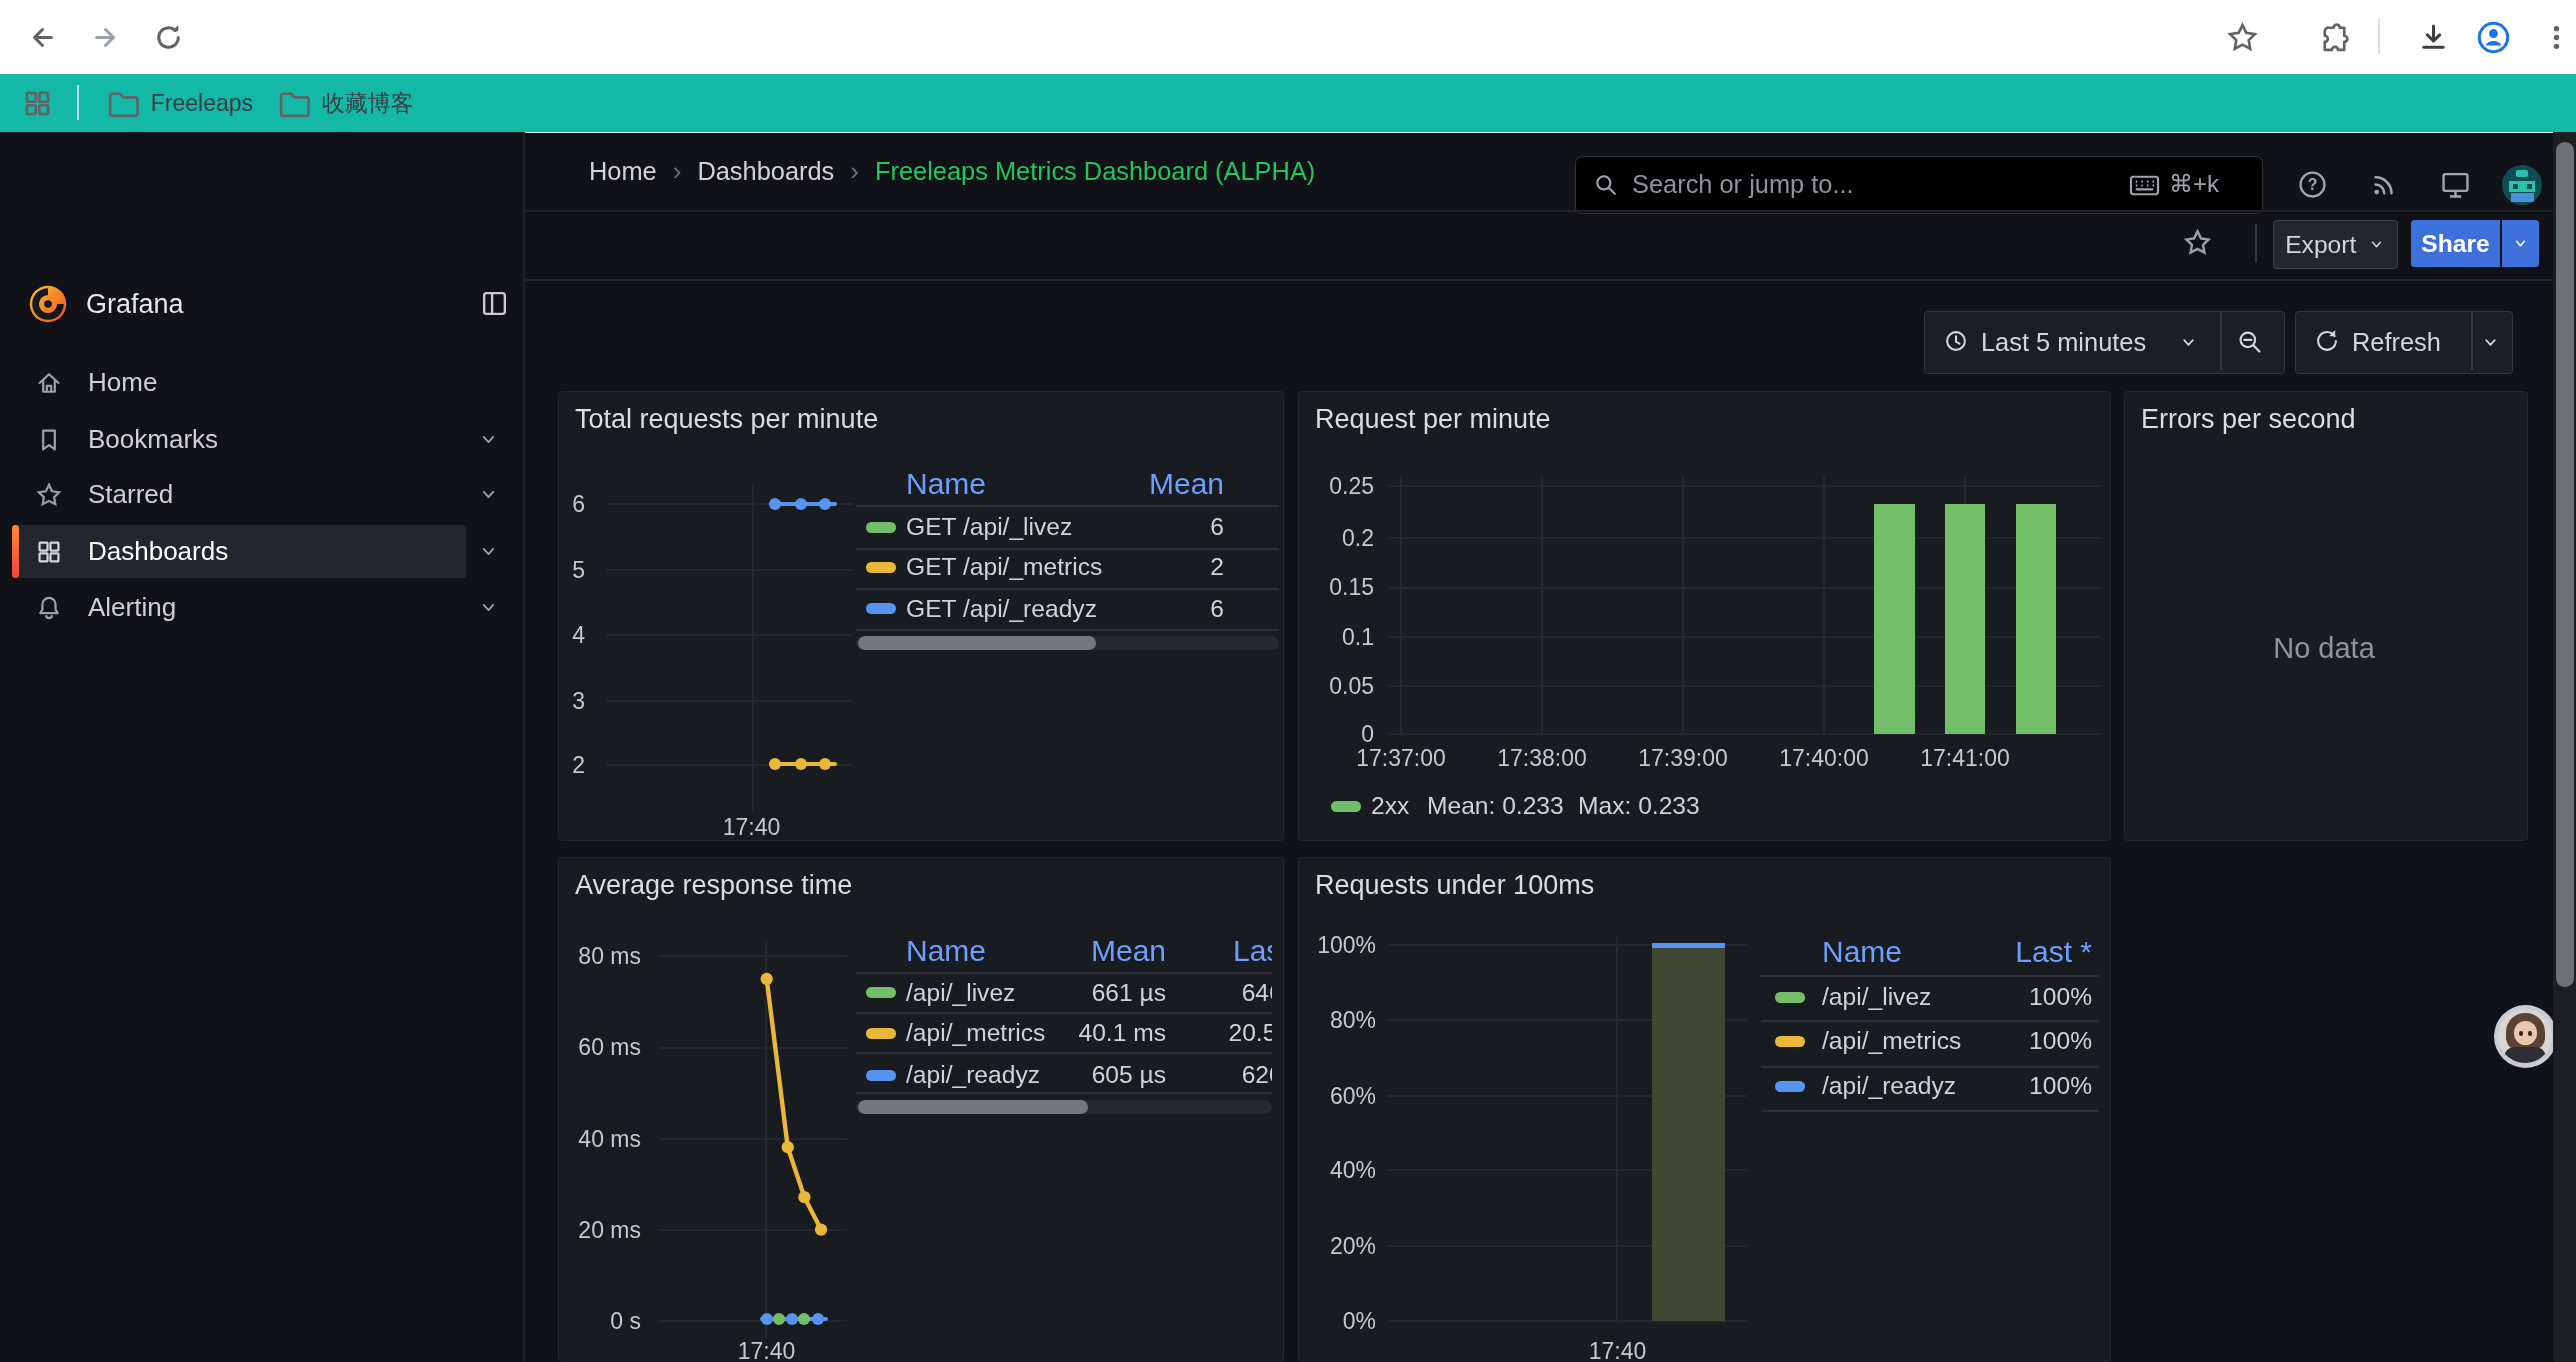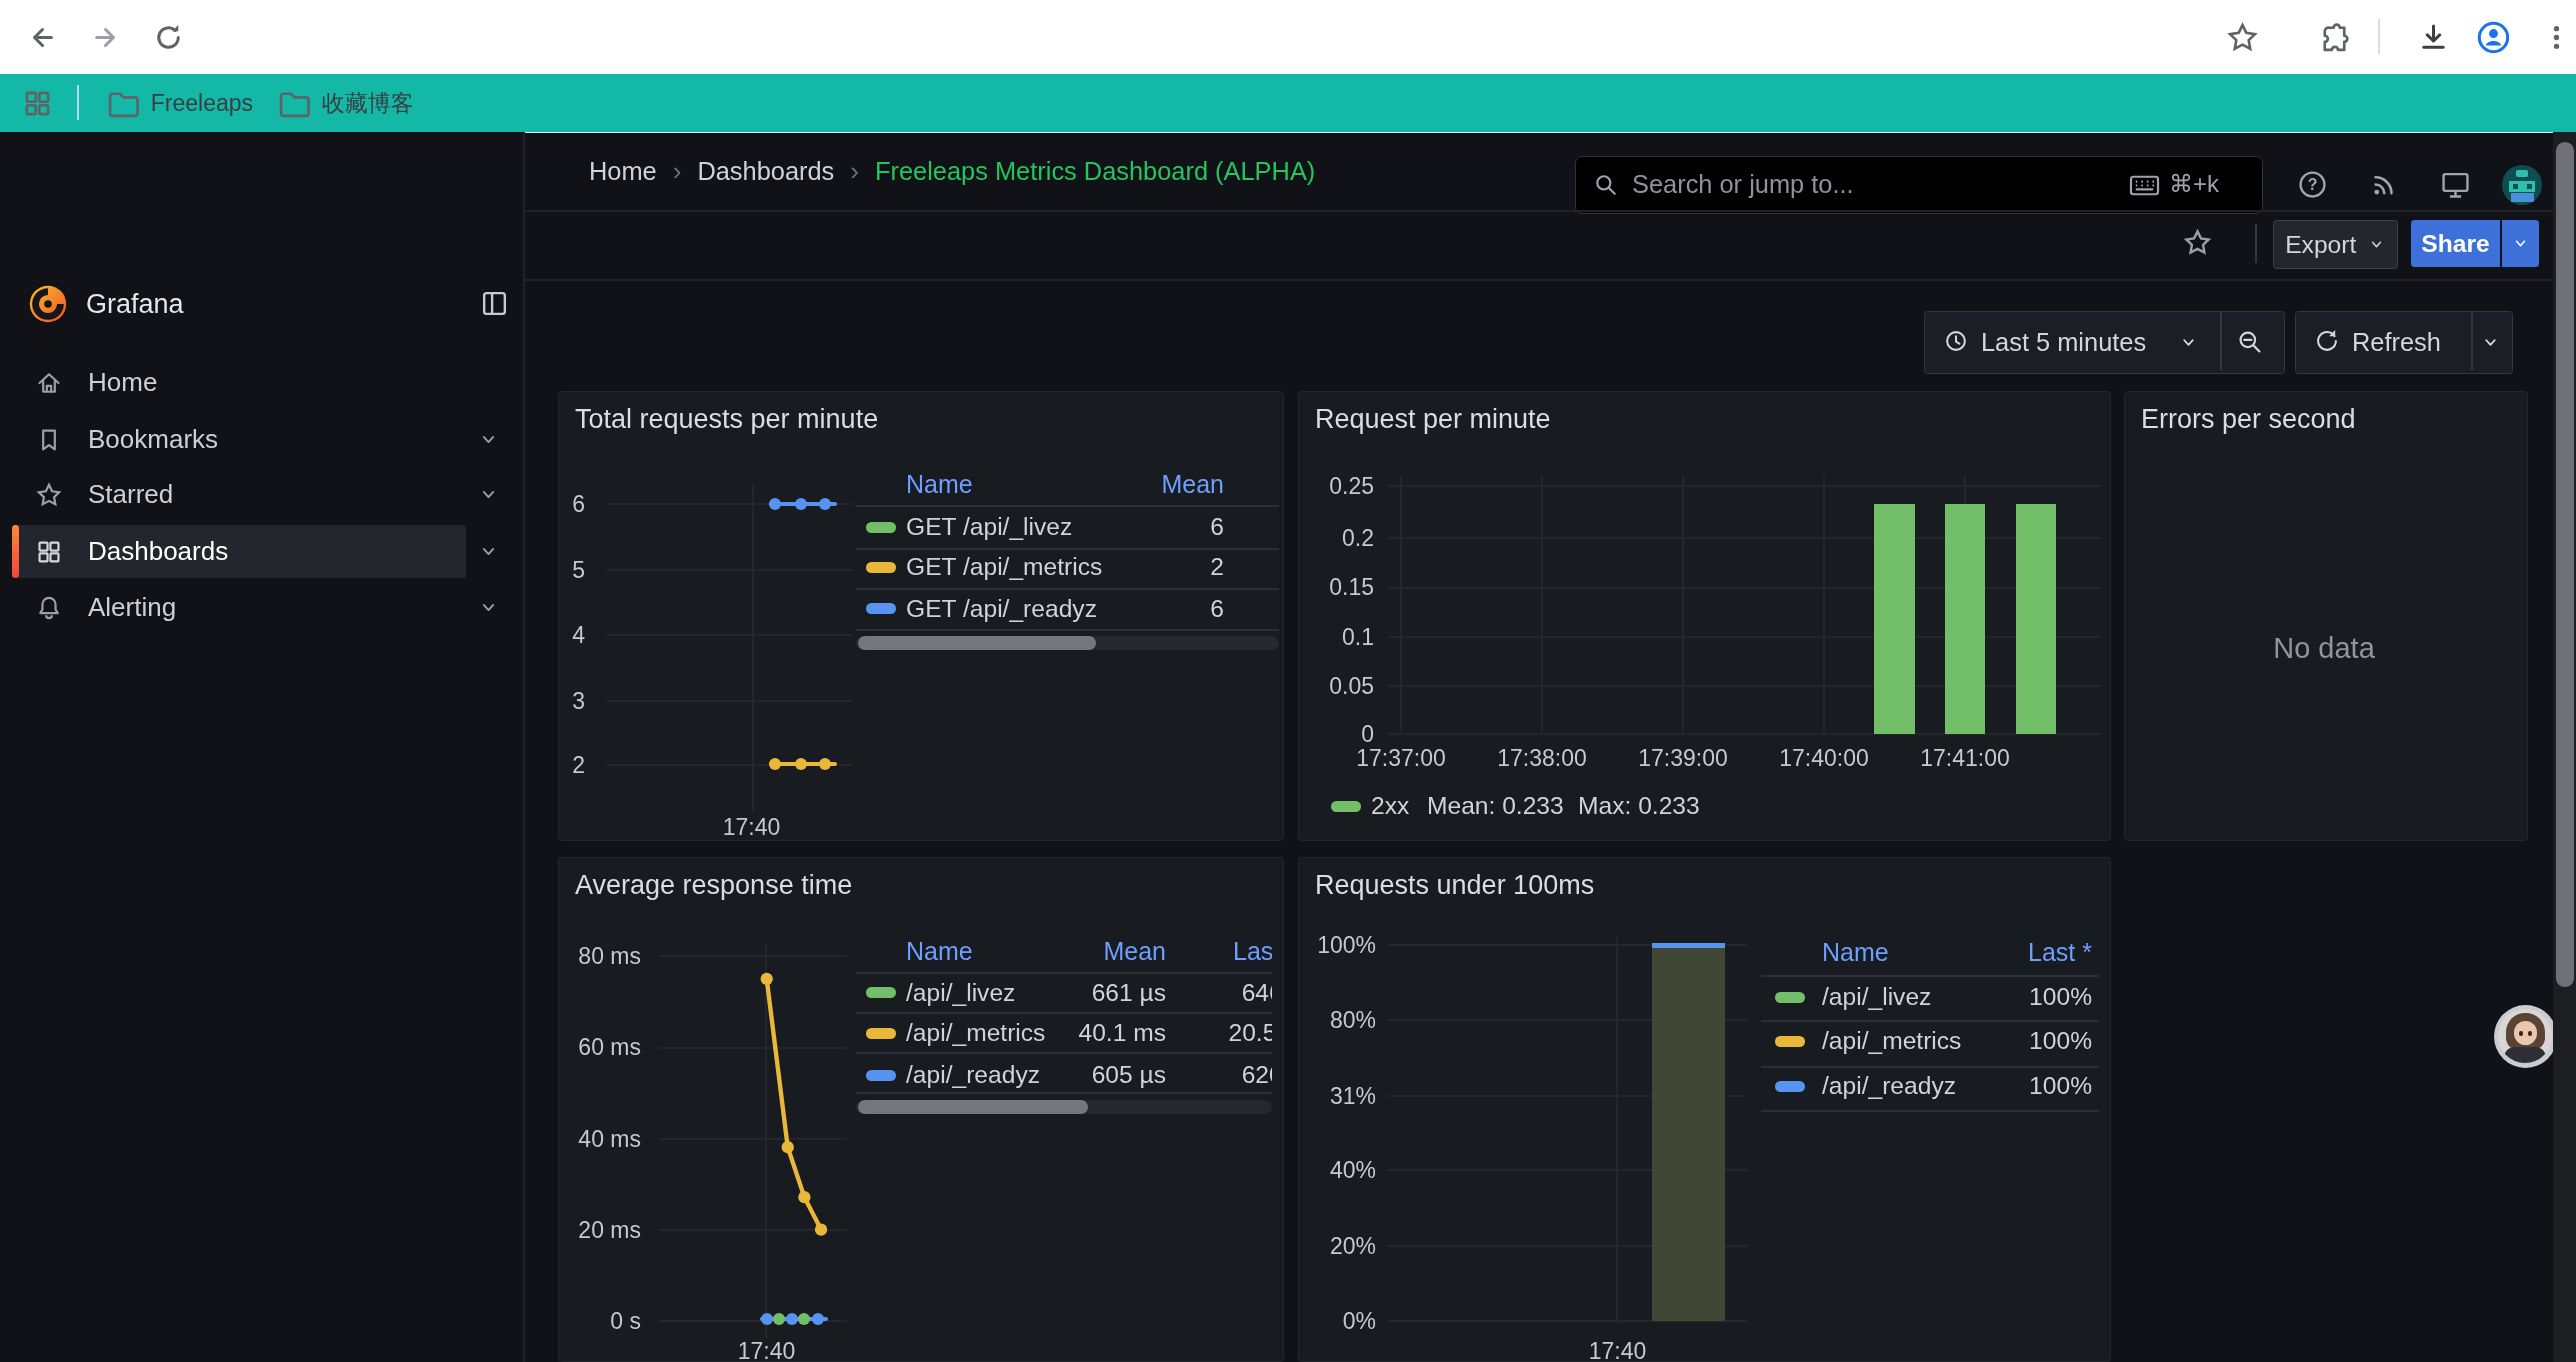--- a/index.html
+++ b/index.html
@@ -29,21 +29,21 @@
   
   .sitem{font-size:26px;line-height:28px;color:#cfd0d6}
   .brand{font-size:27px;line-height:32px;font-weight:500;color:#e6e7ea}
   
   .panel{position:absolute;background:#181b1f;border:1.8px solid #24272d;border-radius:3.5px;overflow:hidden}
   .ptitle{position:absolute;left:16px;top:12.3px;font-size:27px;font-weight:500;color:#dcdde1}
   .ytick{position:absolute;font-size:23px;line-height:28px;color:#c8c9cf;text-align:right}
   .xtick{position:absolute;font-size:23px;line-height:28px;color:#c8c9cf;text-align:center}
   .hgl{position:absolute;height:1.8px;background:#24262b}
   .vgl{position:absolute;width:1.8px;background:#24262b}
-  .lgh{position:absolute;font-size:25px;line-height:28px;font-weight:500;color:#6e9fff}
+  .lgh{position:absolute;font-size:30px;line-height:28px;font-weight:500;color:#6e9fff}
   .lgt{position:absolute;font-size:24.6px;line-height:28px;color:#d2d3d9}
   .lgv{position:absolute;font-size:24.6px;line-height:28px;color:#d2d3d9;text-align:right}
   .pill{position:absolute;width:30px;height:10.5px;border-radius:5.3px}
   .lsep{position:absolute;height:1.8px;background:#2c2f36}
   .dot{position:absolute;width:12.3px;height:12.3px;border-radius:50%}
   .sline{position:absolute;height:4.4px;border-radius:2.6px}
   .strack{position:absolute;height:14px;border-radius:7px;background:#26282e}
   .sthumb{position:absolute;height:14px;border-radius:7px;background:#75777c}
   .nodata{position:absolute;font-size:29px;color:#92949c;text-align:center}
 </style>
@@ -411,21 +411,21 @@
       <div class="lsep" style="left:0;top:159px;width:526px"></div>
       <div class="strack" style="left:0;top:167px;width:416px"></div>
       <div class="sthumb" style="left:1.8px;top:167px;width:230px"></div>
     </div>
   </div>
 
   <div class="panel" style="left:1298px;top:857px;width:811px;height:503px">
     <div class="ptitle t">Requests under 100ms</div>
     <div class="ytick" style="left:0;top:73px;width:77px">100%</div>
     <div class="ytick" style="left:0;top:148px;width:77px">80%</div>
-    <div class="ytick" style="left:0;top:224px;width:77px">31%</div>
+    <div class="ytick" style="left:0;top:224px;width:77px">60%</div>
     <div class="ytick" style="left:0;top:298px;width:77px">40%</div>
     <div class="ytick" style="left:0;top:374px;width:77px">20%</div>
     <div class="ytick" style="left:0;top:449px;width:77px">0%</div>
     <div class="hgl" style="left:89px;top:86px;width:359px"></div>
     <div class="hgl" style="left:89px;top:161px;width:359px"></div>
     <div class="hgl" style="left:89px;top:237px;width:359px"></div>
     <div class="hgl" style="left:89px;top:311px;width:359px"></div>
     <div class="hgl" style="left:89px;top:387px;width:359px"></div>
     <div class="hgl" style="left:89px;top:462px;width:359px"></div>
     <div class="vgl" style="left:317px;top:79px;height:386px"></div>

